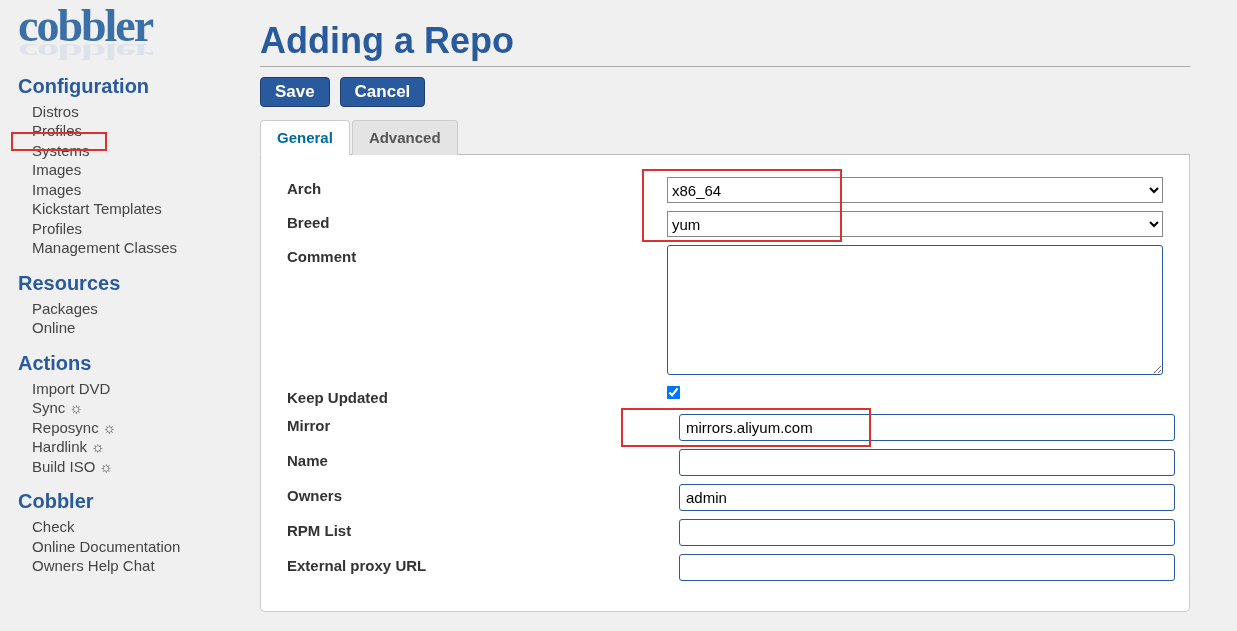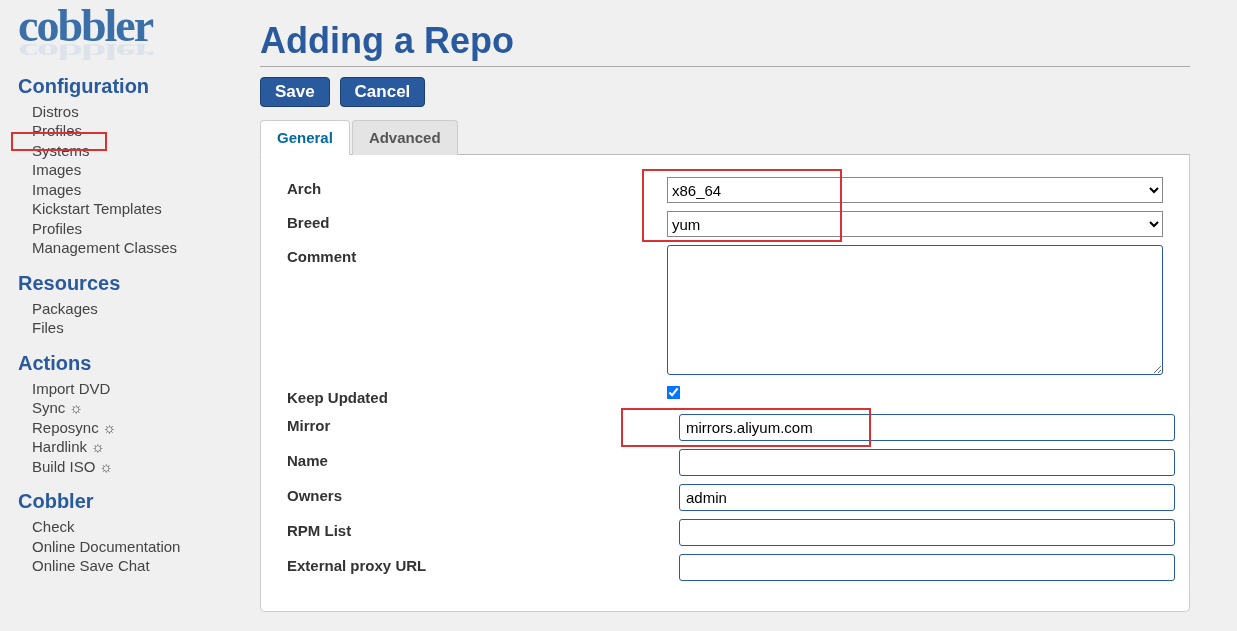--- a/index.html
+++ b/index.html
@@ -187,37 +187,37 @@
       <li class="nav-item">Images</li>
       <li class="nav-item">Images</li>
       <li class="nav-item">Kickstart Templates</li>
       <li class="nav-item">Profiles</li>
       <li class="nav-item">Management Classes</li>
     </ul>
 
     <div class="nav-section-title">Resources</div>
     <ul class="nav-items">
       <li class="nav-item">Packages</li>
-      <li class="nav-item">Files</li>
+      <li class="nav-item">Online</li>
     </ul>
 
     <div class="nav-section-title">Actions</div>
     <ul class="nav-items">
       <li class="nav-item">Import DVD</li>
       <li class="nav-item">Sync ☼</li>
       <li class="nav-item">Reposync ☼</li>
       <li class="nav-item">Hardlink ☼</li>
       <li class="nav-item">Build ISO ☼</li>
     </ul>
 
     <div class="nav-section-title">Cobbler</div>
     <ul class="nav-items">
       <li class="nav-item">Check</li>
       <li class="nav-item">Online Documentation</li>
-      <li class="nav-item">Online Save Chat</li>
+      <li class="nav-item">Owners Help Chat</li>
     </ul>
 
     <div class="highlight-repos"></div>
   </aside>
 
   <main class="main">
     <h1 class="page-title">Adding a Repo</h1>
     <hr class="title-rule">
 
     <div class="action-row">

